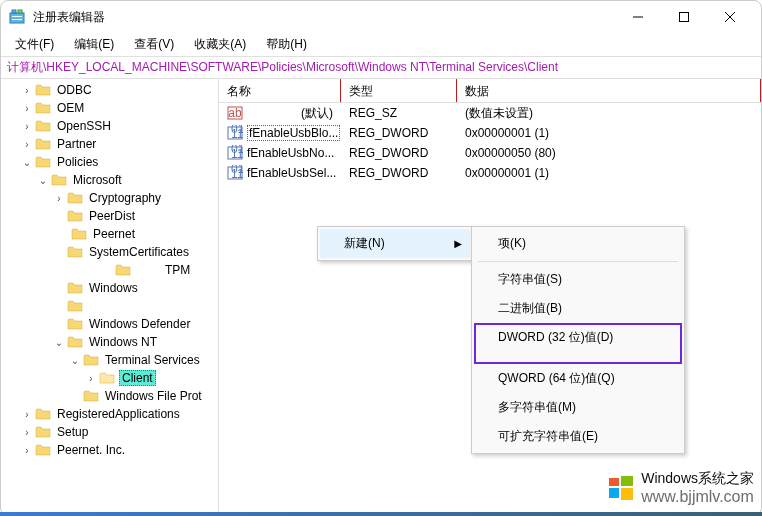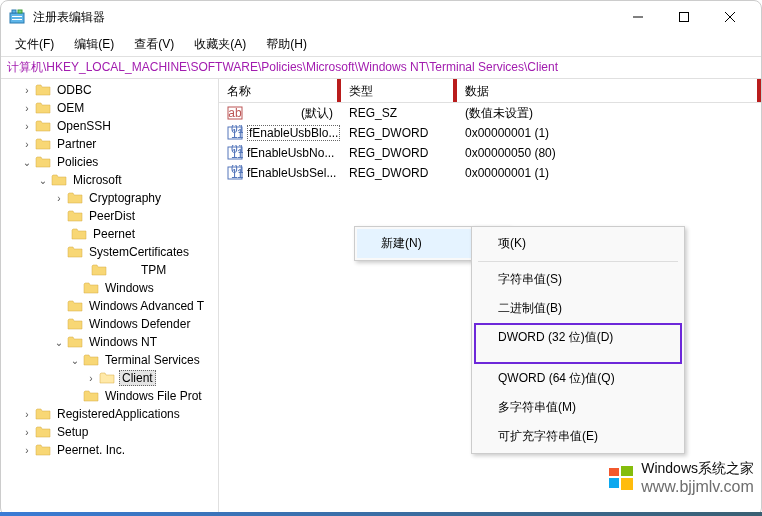--- a/index.html
+++ b/index.html
@@ -15,54 +15,54 @@
 
 .menubar { height: 24px; display: flex; align-items: center; padding: 0 6px; gap: 4px; border-bottom: 1px solid #e0e0e0; }
 .menubar .menu-item { padding: 2px 8px; font-size: 12px; }
 
 .addressbar { height: 22px; display: flex; align-items: center; padding: 0 6px; border-bottom: 1px solid #e0e0e0; font-size: 12px; color: #a21caf; }
 
 .content { flex: 1; display: flex; overflow: hidden; }
 
 .tree { width: 218px; border-right: 1px solid #e0e0e0; overflow-y: auto; padding: 2px 0; }
 .tree-item { display: flex; align-items: center; height: 18px; padding-left: 4px; white-space: nowrap; }
-.tree-item.selected .label { background: #e5e5e5; border: 1px dotted #666; }
+.tree-item.selected .label { background: #5eead4; border: 1px dotted #666; }
 .tree-item .chev { width: 12px; display: inline-flex; justify-content: center; color: #555; font-size: 10px; }
 .tree-item .chev.empty { visibility: hidden; }
 .tree-item .folder-icon { width: 16px; height: 14px; margin: 0 4px 0 2px; display: inline-flex; }
 .tree-item .label { padding: 0 2px; }
 
 .folder-svg { fill: #F8D775; stroke: #D4A843; stroke-width: 0.5; }
 .folder-svg.sel { fill: #FFE9A8; }
 
 .list { flex: 1; display: flex; flex-direction: column; }
 .list-header { display: flex; height: 24px; border-bottom: 1px solid #e0e0e0; }
-.list-header .col { padding: 4px 8px; border-right: 4px solid #b91c1c; font-size: 12px; }
+.list-header .col { padding: 4px 8px; border-right: 1px solid #b91c1c; font-size: 12px; }
 .col-name { width: 122px; }
 .col-type { width: 116px; }
 .col-data { flex: 1; }
 
 .list-body { flex: 1; position: relative; }
 .list-row { display: flex; height: 20px; align-items: center; }
 .list-row .cell { padding: 0 8px; overflow: hidden; text-overflow: ellipsis; white-space: nowrap; }
 .list-row .cell-name { width: 122px; display: flex; align-items: center; justify-content: space-between; }
 .list-row .cell-type { width: 116px; }
 .list-row .cell-data { flex: 1; }
 .list-row .val-icon { width: 16px; height: 16px; margin-right: 4px; flex-shrink: 0; }
 .list-row.focused .name-text { border: 1px dotted #666; padding: 0 1px; }
 
 .ctx-menu { position: absolute; background: #f9f9f9; border: 1px solid #ccc; box-shadow: 2px 2px 4px rgba(0,0,0,0.2); padding: 2px; z-index: 100; }
 .ctx-item { padding: 6px 24px 6px 24px; font-size: 12px; position: relative; display: flex; align-items: center; }
 .ctx-item .arrow { position: absolute; right: 8px; font-size: 10px; }
 .ctx-item.highlighted { border: 2px solid #6d28d9; padding: 4px 22px 16px 22px; }
 
-.ctx-main { left: 353px; top: 225px; width: 156px; }
+.ctx-main { left: 316px; top: 225px; width: 156px; }
 .ctx-sub { left: 470px; top: 225px; width: 214px; }
 
-.watermark { position: absolute; right: 8px; bottom: 20px; display: flex; align-items: center; gap: 6px; opacity: 0.95; }
+.watermark { position: absolute; right: 8px; bottom: 10px; display: flex; align-items: center; gap: 6px; opacity: 0.95; }
 .watermark .wm-logo { width: 28px; height: 28px; }
 .watermark .wm-text { display: flex; flex-direction: column; align-items: flex-start; }
 .watermark .wm-main { font-size: 14px; font-weight: 500; }
 .watermark .wm-url { font-size: 16px; color: #666; }
 
 .bottom-bar { position: absolute; left: 0; right: 0; bottom: 0; height: 4px; background: linear-gradient(to right, #3a7bd5, #3a6073); }
 </style>
 </head>
 <body>
 
@@ -196,46 +196,45 @@
         </div>
         <div class="tree-item" style="padding-left: 52px;">
           <span class="chev empty"></span>
           <span class="folder-icon">
             <svg width="16" height="14" viewBox="0 0 16 14">
               <path class="folder-svg" d="M1 3 L1 12 L15 12 L15 4 L7 4 L6 2 L2 2 Z"></path>
             </svg>
           </span>
           <span class="label">SystemCertificates</span>
         </div>
-        <div class="tree-item" style="padding-left: 48px; gap: 28px;">
+        <div class="tree-item" style="padding-left: 72px; gap: 28px;">
           <span class="chev empty"></span>
           <span class="folder-icon">
             <svg width="16" height="14" viewBox="0 0 16 14">
               <path class="folder-svg" d="M1 3 L1 12 L15 12 L15 4 L7 4 L6 2 L2 2 Z"></path>
             </svg>
           </span>
           <span class="label">TPM</span>
         </div>
-        <div class="tree-item" style="padding-left: 68px;">
+        <div class="tree-item" style="padding-left: 52px;">
           <span class="chev empty"></span>
           <span class="folder-icon">
             <svg width="16" height="14" viewBox="0 0 16 14">
               <path class="folder-svg" d="M1 3 L1 12 L15 12 L15 4 L7 4 L6 2 L2 2 Z"></path>
             </svg>
           </span>
           <span class="label">Windows</span>
         </div>
         <div class="tree-item" style="padding-left: 52px;">
           <span class="chev empty"></span>
           <span class="folder-icon">
             <svg width="16" height="14" viewBox="0 0 16 14">
               <path class="folder-svg" d="M1 3 L1 12 L15 12 L15 4 L7 4 L6 2 L2 2 Z"></path>
             </svg>
           </span>
-          <span class="label">Windows Advanced T</span>
         </div>
         <div class="tree-item" style="padding-left: 52px;">
           <span class="chev empty"></span>
           <span class="folder-icon">
             <svg width="16" height="14" viewBox="0 0 16 14">
               <path class="folder-svg" d="M1 3 L1 12 L15 12 L15 4 L7 4 L6 2 L2 2 Z"></path>
             </svg>
           </span>
           <span class="label">Windows Defender</span>
         </div>

